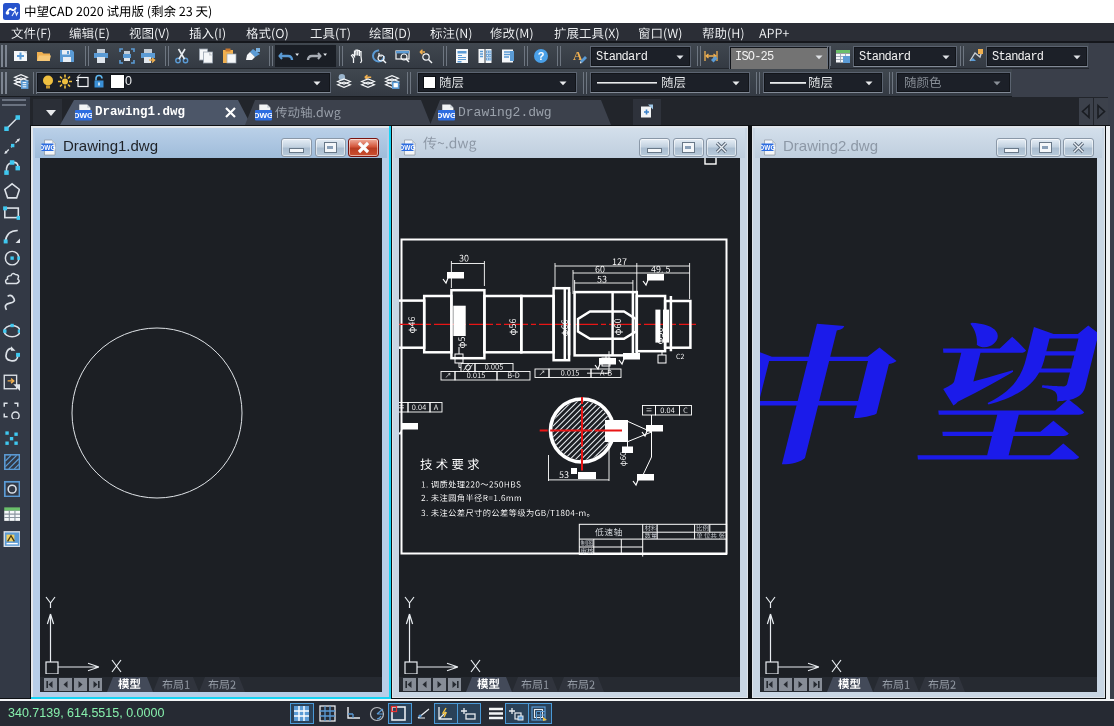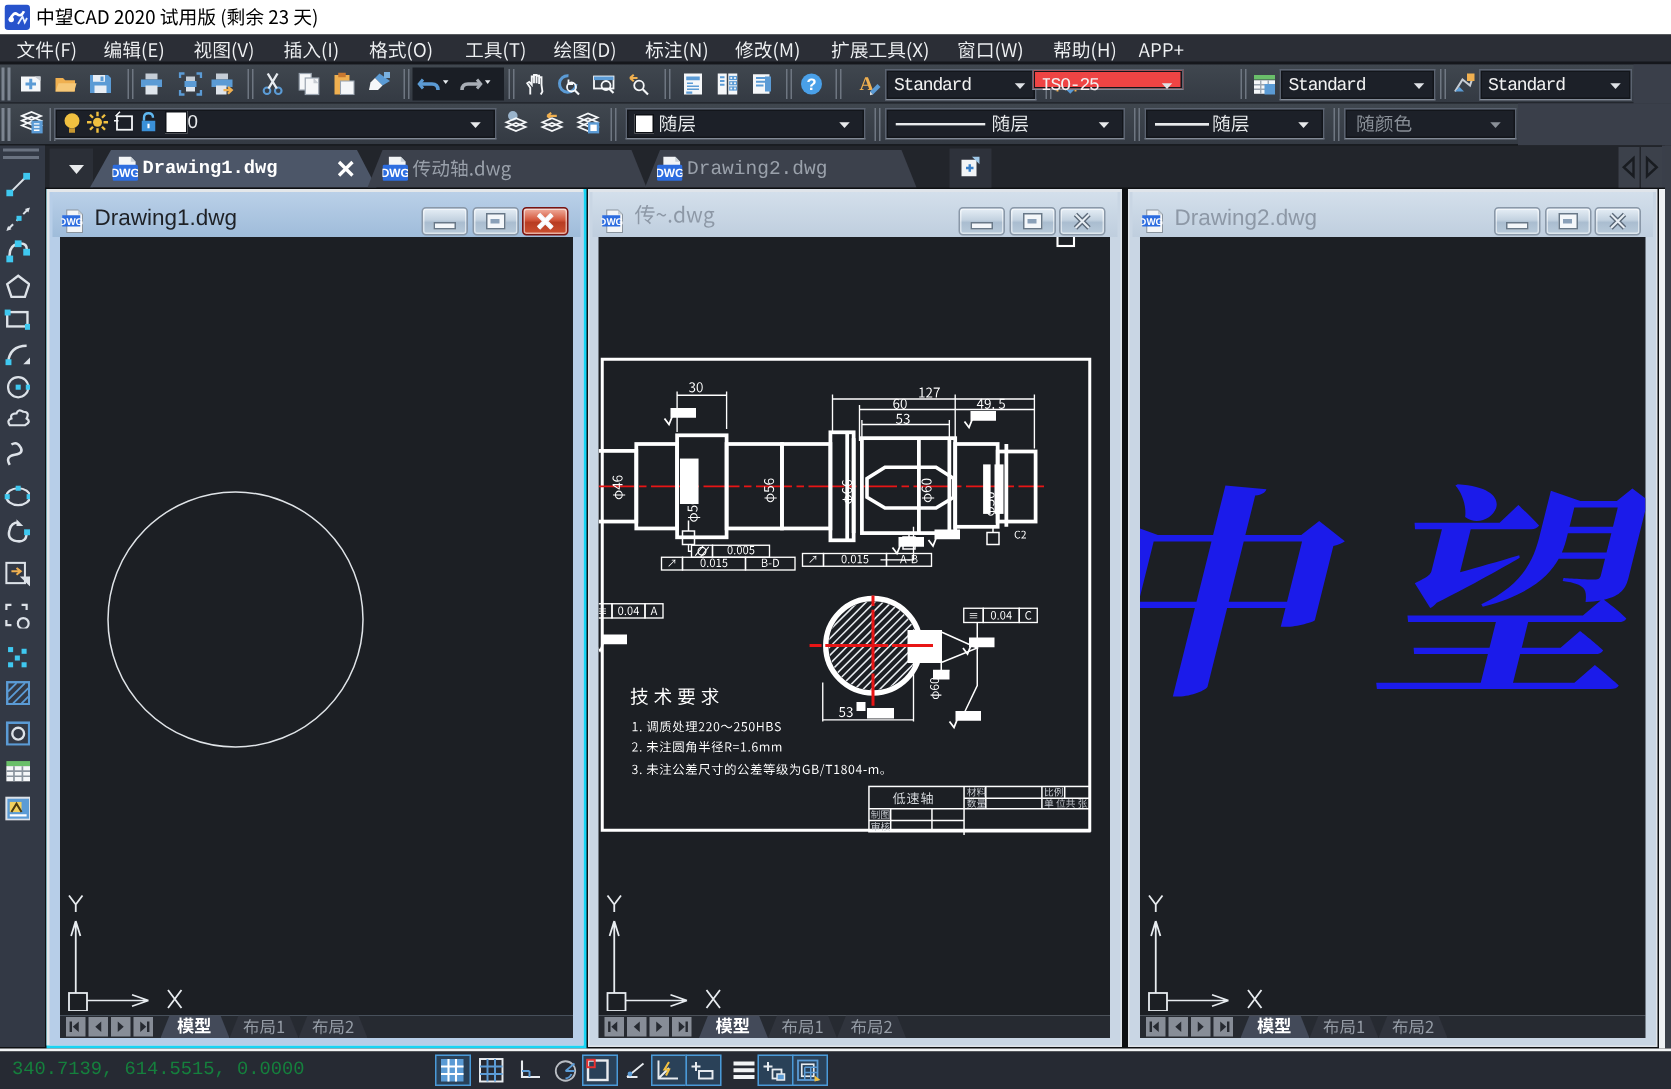--- a/index.html
+++ b/index.html
@@ -196,21 +196,21 @@
     <svg class="abs" style="left:82px;top:3px" width="14" height="14" viewBox="0 0 14 14">
       <path d="M3.5 5.5 L10.5 5.5 L7 9.3 Z" fill="#dfe2e6"></path>
     </svg>
   </div>
 <div class="abs" style="left:697px;top:46px;width:1px;height:20px;background:#6e7681"></div>
 <div class="abs" style="left:700px;top:46px;width:1px;height:20px;background:#6e7681"></div>
 <svg class="abs" style="left:703px;top:48px" width="16" height="16" viewBox="0 0 16 16">
     <path d="M2 3 V13 M14 3 V13 M3 8 H13 M3 8 L5.5 6 M3 8 L5.5 10 M13 8 L10.5 6 M13 8 L10.5 10" stroke="#f0b050" stroke-width="1.3" fill="none"></path>
     <path d="M8 12 L12 8 L14.5 10.5 L10.5 14.5 Z" fill="#5b9bd5"></path>
   </svg>
-<div class="abs" style="left:688px;top:46px;width:101px;height:14px;background:#ef4444;border:1px solid #5b6370;border-bottom-color:#828a96;box-shadow:inset 0 0 0 1px #12151a">
+<div class="abs" style="left:729px;top:46px;width:101px;height:27px;background:#737373;border:1px solid #5b6370;border-bottom-color:#828a96;box-shadow:inset 0 0 0 1px #12151a">
     <span style="position:absolute;left:5px;top:3px;color:#f2f2f2;font-family:'Liberation Mono',monospace;font-size:12px;letter-spacing:-0.8px">ISO-25</span>
     <svg class="abs" style="left:82px;top:3px" width="14" height="14" viewBox="0 0 14 14">
       <path d="M3.5 5.5 L10.5 5.5 L7 9.3 Z" fill="#dfe2e6"></path>
     </svg>
   </div>
 <div class="abs" style="left:827px;top:46px;width:1px;height:20px;background:#6e7681"></div>
 <div class="abs" style="left:830px;top:46px;width:1px;height:20px;background:#6e7681"></div>
 <svg class="abs" style="left:835px;top:48px" width="16" height="16" viewBox="0 0 16 16">
     <rect x="1" y="2" width="14" height="3" fill="#6abf6a"></rect>
     <rect x="1" y="5.5" width="14" height="9" fill="#f5f7f9"></rect>
@@ -983,21 +983,21 @@
     <path d="M4.4 -9.3C4.2 -8.7 4.0 -8.1 3.8 -7.6H0.7V-6.8H3.4C2.7 -5.3 1.7 -3.9 0.3 -3.0C0.5 -2.8 0.7 -2.5 0.8 -2.3C1.4 -2.7 2.0 -3.2 2.4 -3.8V-0.1H3.3V-4.0H5.6V0.9H6.4V-4.0H8.9V-1.2C8.9 -1.0 8.9 -1.0 8.7 -1.0C8.5 -1.0 7.9 -1.0 7.2 -1.0C7.3 -0.8 7.4 -0.5 7.4 -0.3C8.4 -0.3 9.0 -0.3 9.3 -0.4C9.6 -0.5 9.7 -0.7 9.7 -1.2V-4.7H8.9H6.4V-6.2H5.6V-4.7H3.2C3.6 -5.4 4.0 -6.0 4.4 -6.8H10.4V-7.6H4.7C4.9 -8.1 5.1 -8.6 5.2 -9.1Z M12.7 -8.7V-6.0C12.7 -4.2 12.6 -1.7 11.3 0.1C11.5 0.2 11.8 0.4 12.0 0.6C12.9 -0.7 13.3 -2.5 13.4 -4.1H20.2C20.1 -1.3 19.9 -0.3 19.7 -0.0C19.6 0.1 19.5 0.1 19.3 0.1C19.1 0.1 18.5 0.1 18.0 0.1C18.1 0.3 18.2 0.6 18.2 0.8C18.8 0.9 19.4 0.9 19.7 0.8C20.0 0.8 20.2 0.7 20.4 0.5C20.8 0.1 20.9 -1.1 21.0 -4.5C21.0 -4.6 21.0 -4.9 21.0 -4.9H13.5L13.5 -5.8H20.3V-8.7ZM13.5 -8.0H19.4V-6.5H13.5ZM14.4 -3.3V0.2H15.2V-0.4H18.6V-3.3ZM15.2 -2.6H17.8V-1.1H15.2Z M23.0 0.0H27.4V-0.8H25.8V-8.1H25.0C24.6 -7.8 24.0 -7.6 23.3 -7.5V-6.9H24.8V-0.8H23.0Z" fill="#969da7"></path>
   </svg>
 <svg class="abs" style="left:919px;top:677px" width="46" height="15" viewBox="0 0 46 15">
     <path d="M6 0 L40 0 L46 15 L0 15 Z" fill="#30343d"></path>
   </svg>
 <svg style="position:absolute;left:928px;top:678.5px" width="30" height="15" viewBox="0 -9.68 30 15">
     <path d="M4.4 -9.3C4.2 -8.7 4.0 -8.1 3.8 -7.6H0.7V-6.8H3.4C2.7 -5.3 1.7 -3.9 0.3 -3.0C0.5 -2.8 0.7 -2.5 0.8 -2.3C1.4 -2.7 2.0 -3.2 2.4 -3.8V-0.1H3.3V-4.0H5.6V0.9H6.4V-4.0H8.9V-1.2C8.9 -1.0 8.9 -1.0 8.7 -1.0C8.5 -1.0 7.9 -1.0 7.2 -1.0C7.3 -0.8 7.4 -0.5 7.4 -0.3C8.4 -0.3 9.0 -0.3 9.3 -0.4C9.6 -0.5 9.7 -0.7 9.7 -1.2V-4.7H8.9H6.4V-6.2H5.6V-4.7H3.2C3.6 -5.4 4.0 -6.0 4.4 -6.8H10.4V-7.6H4.7C4.9 -8.1 5.1 -8.6 5.2 -9.1Z M12.7 -8.7V-6.0C12.7 -4.2 12.6 -1.7 11.3 0.1C11.5 0.2 11.8 0.4 12.0 0.6C12.9 -0.7 13.3 -2.5 13.4 -4.1H20.2C20.1 -1.3 19.9 -0.3 19.7 -0.0C19.6 0.1 19.5 0.1 19.3 0.1C19.1 0.1 18.5 0.1 18.0 0.1C18.1 0.3 18.2 0.6 18.2 0.8C18.8 0.9 19.4 0.9 19.7 0.8C20.0 0.8 20.2 0.7 20.4 0.5C20.8 0.1 20.9 -1.1 21.0 -4.5C21.0 -4.6 21.0 -4.9 21.0 -4.9H13.5L13.5 -5.8H20.3V-8.7ZM13.5 -8.0H19.4V-6.5H13.5ZM14.4 -3.3V0.2H15.2V-0.4H18.6V-3.3ZM15.2 -2.6H17.8V-1.1H15.2Z M22.5 0.0H27.6V-0.9H25.3C24.9 -0.9 24.4 -0.8 24.0 -0.8C25.9 -2.6 27.2 -4.2 27.2 -5.8C27.2 -7.3 26.3 -8.2 24.8 -8.2C23.8 -8.2 23.1 -7.7 22.4 -7.0L23.0 -6.5C23.5 -7.0 24.0 -7.4 24.7 -7.4C25.7 -7.4 26.2 -6.7 26.2 -5.8C26.2 -4.4 25.0 -2.8 22.5 -0.6Z" fill="#969da7"></path>
   </svg>
 <div class="abs" style="left:0;top:699px;width:1114px;height:2px;background:#f2f4f6"></div>
 <div class="abs" style="left:0;top:701px;width:1114px;height:25px;background:#262a33"></div>
-<span style="position:absolute;left:8px;top:706px;color:#15803d;font-size:12.5px;font-family:Liberation Mono, monospace">340.7139, 614.5515, 0.0000</span>
+<span style="position:absolute;left:8px;top:706px;color:#86efac;font-size:12.5px;font-family:Liberation Sans, sans-serif">340.7139, 614.5515, 0.0000</span>
 <div class="abs" style="left:290px;top:703px;width:24px;height:21px;background:#2a4158;border:1px solid #4a9ad8"></div>
 <svg class="abs" style="left:292px;top:705px" width="20" height="17" viewBox="0 0 20 17">
     <rect x="2" y="1" width="15" height="15" fill="#5b9bd5"></rect>
     <path d="M2 6 H17 M2 11 H17 M7 1 V16 M12 1 V16" stroke="#fff" stroke-width="1.4"></path>
   </svg>
 <svg class="abs" style="left:318px;top:705px" width="20" height="17" viewBox="0 0 20 17">
     <rect x="2" y="1" width="15" height="15" fill="none" stroke="#e8ecf0" stroke-width="1.3"></rect>
     <path d="M2 6 H17 M2 11 H17 M7 1 V16 M12 1 V16" stroke="#5b9bd5" stroke-width="1.3"></path>
   </svg>
 <svg class="abs" style="left:344px;top:705px" width="20" height="17" viewBox="0 0 20 17">

